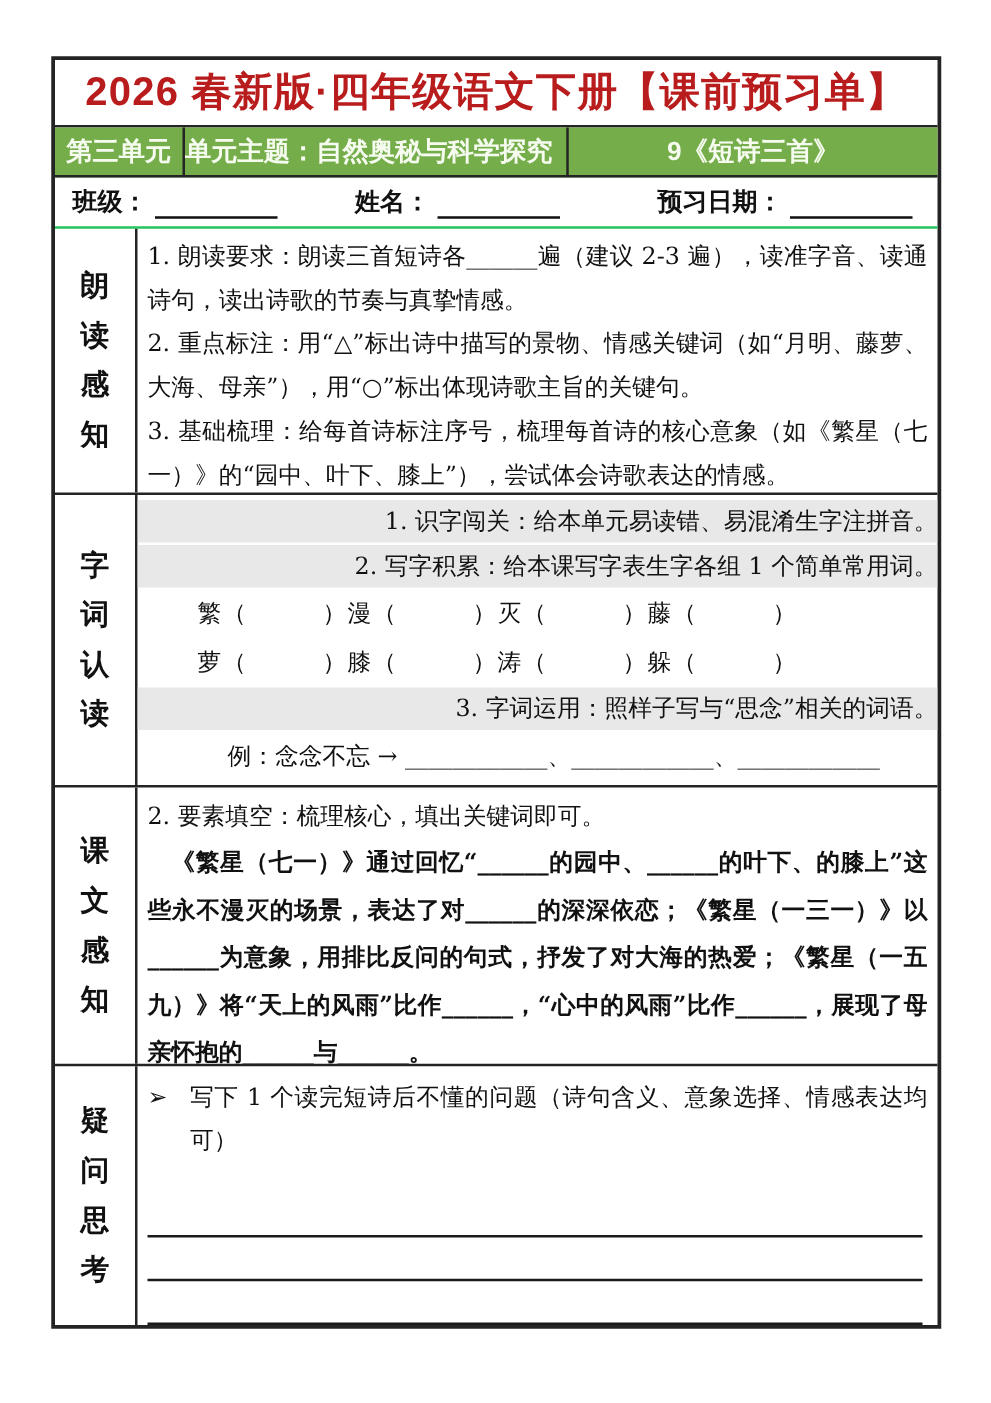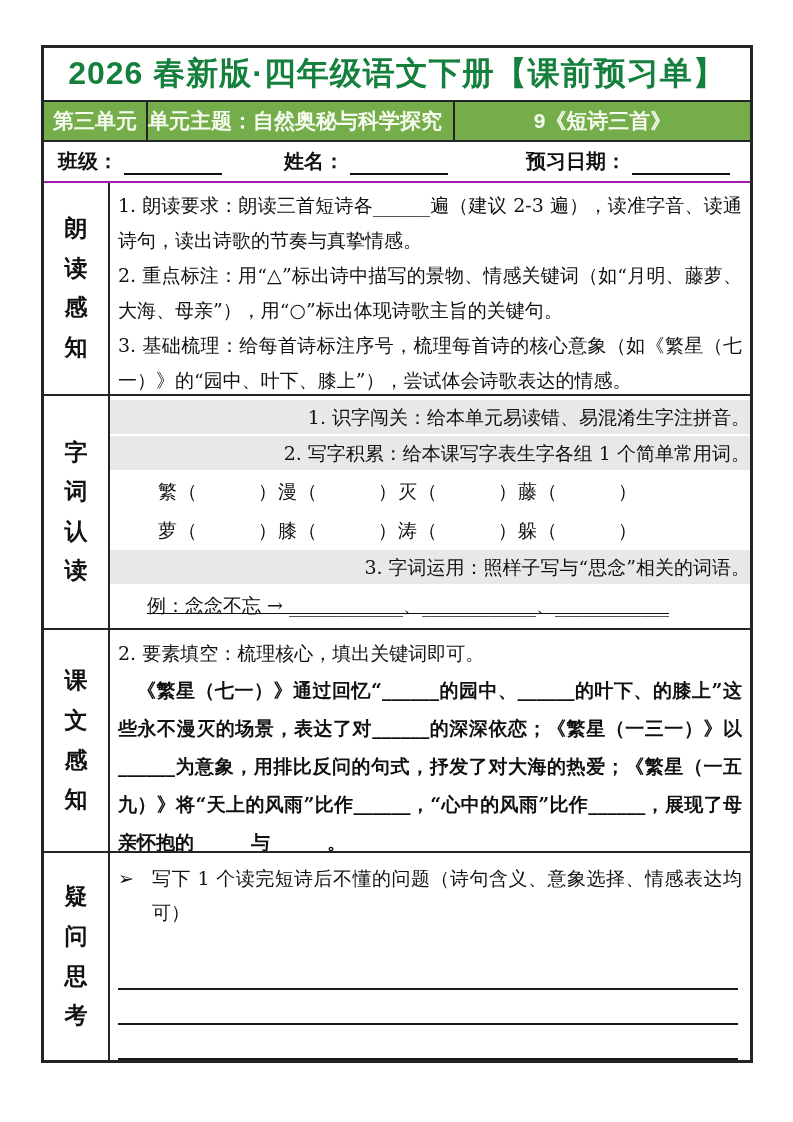--- a/index.html
+++ b/index.html
@@ -15,21 +15,21 @@
     flex-direction: column;
     background: #fff;
   }
 
   
   .title-row {
     height: 59px;
     border-bottom: 2px solid #242424;
     display: flex; align-items: center; justify-content: center;
     font-size: 32px; font-weight: bold;
-    color: #15803d;
+    color: #b91c1c;
     letter-spacing: 1px;
     white-space: nowrap;
   }
 
   
   .unit-bar {
     height: 43px;
     border-bottom: 2px solid #242424;
     display: flex;
     background: #74ad49;
@@ -38,21 +38,21 @@
     font-size: 21px;
   }
   .unit-cell { display: flex; align-items: center; }
   .unit-c1 { width: 104px; justify-content: center; border-right: 2px solid #242424; }
   .unit-c2 { width: 307px; border-right: 2px solid #242424; }
   .unit-c3 { flex: 1; justify-content: center; border-radius: 11px; }
 
   
   .info-row {
     height: 44px;
-    border-bottom: 2px solid #a21caf;
+    border-bottom: 2px solid #22c55e;
     display: flex; align-items: center;
     font-weight: bold; font-size: 20px;
     padding: 0 14px;
   }
   .info-item { display: flex; align-items: flex-end; }
   .info-item.i1 { margin-right: 62px; }
   .info-item.i2 { margin-right: 78px; text-align: right; }
   .blank-line {
     display: inline-block;
     width: 98px; height: 24px;
@@ -95,21 +95,21 @@
   .s2 .content-cell { padding: 4px 0 0 0; }
   .gray-heading {
     background: #e8e8e8;
     line-height: 34px;
     padding-left: 8px;
     margin-bottom: 2px;
     text-align: right;
   }
   .sub-line { line-height: 38px; padding-left: 48px; }
   .word-line { line-height: 39px; padding-left: 48px; letter-spacing: 1px; }
-  .example-line { line-height: 38px; padding-left: 37px; text-decoration: underline; }
+  .example-line { line-height: 38px; padding-left: 72px; }
 
   .s3 .content-cell .heading-plain { line-height: 36px; }
   .s3 .content-cell p.fill-para { line-height: 38px; text-indent: 1em; text-align: justify; font-weight: bold; }
 
   .s4 .content-cell { position: relative; padding-top: 8px; }
   .bullet-line { display: flex; line-height: 34px; }
   .bullet-glyph { width: 34px; flex: none; font-family: "DejaVu Sans", sans-serif; }
   .bullet-text { flex: 1; text-align: justify; }
   .writing-lines { margin-top: 26px; padding-right: 4px; }
   .writing-line { height: 35px; border-bottom: 2px solid #1a1a1a; }

